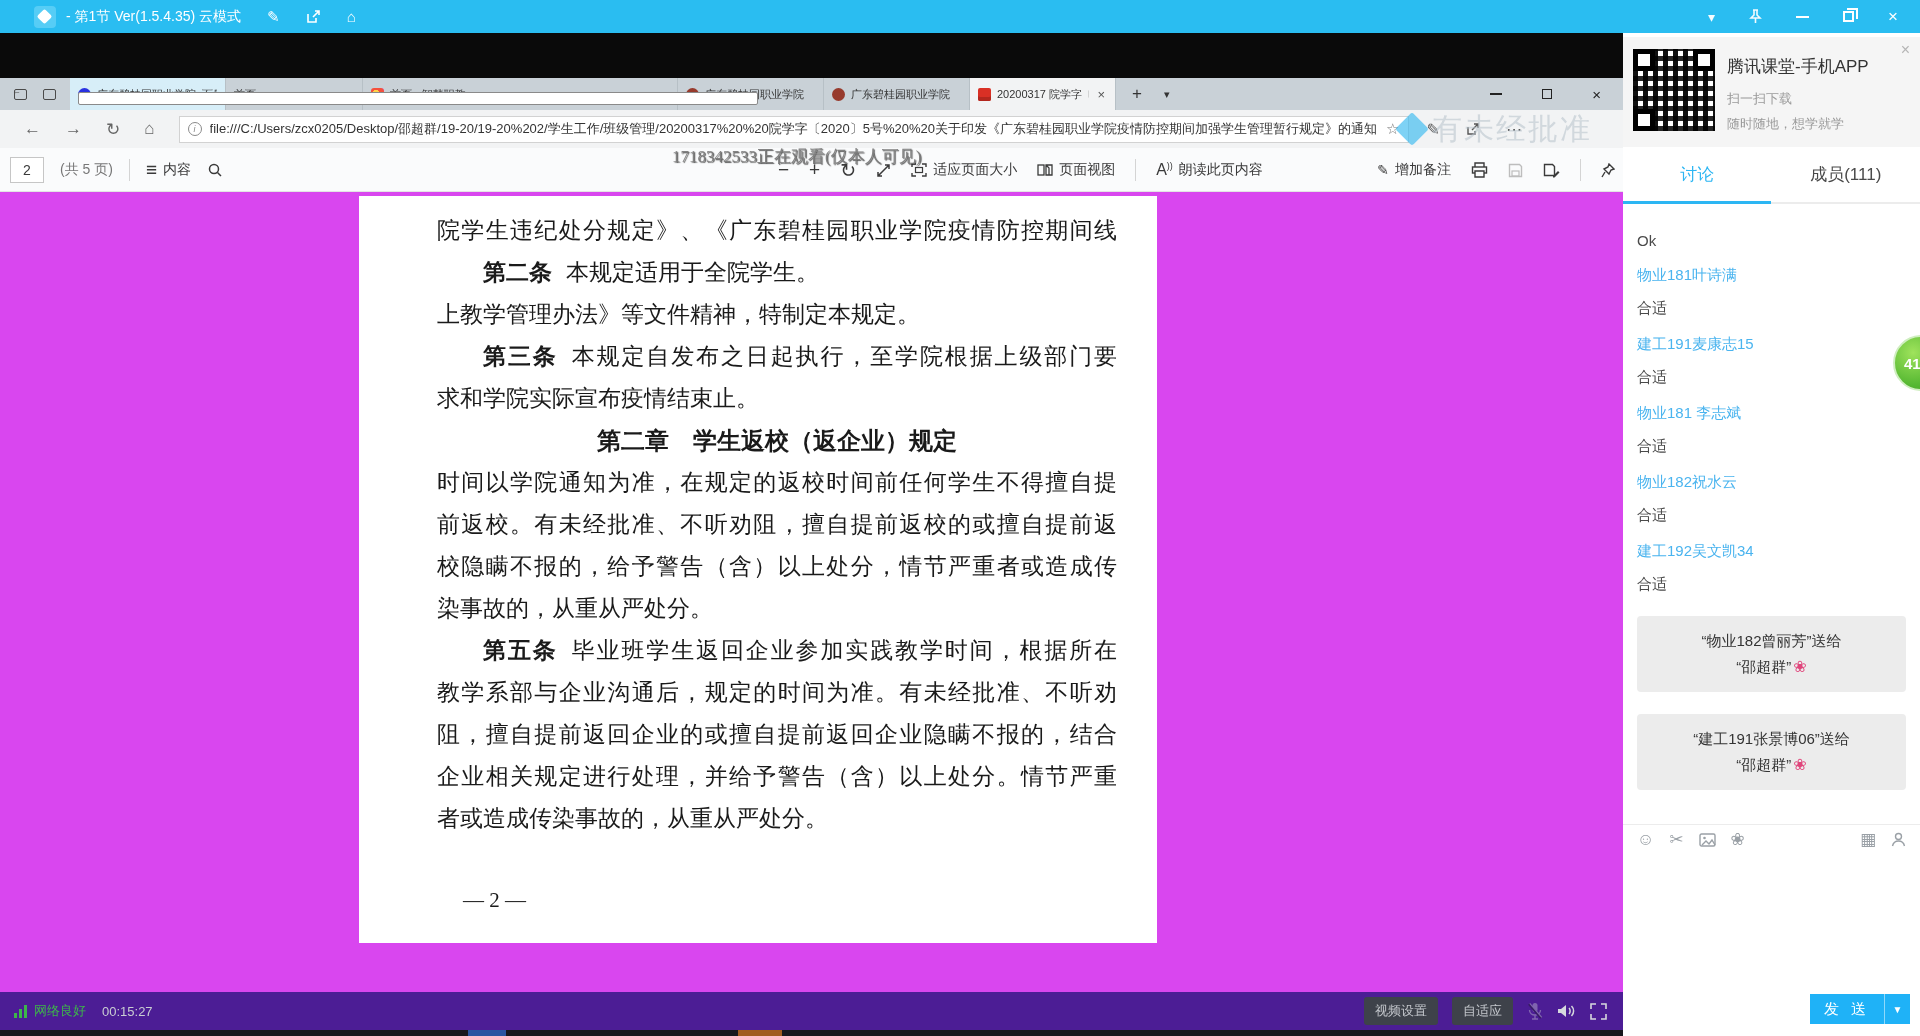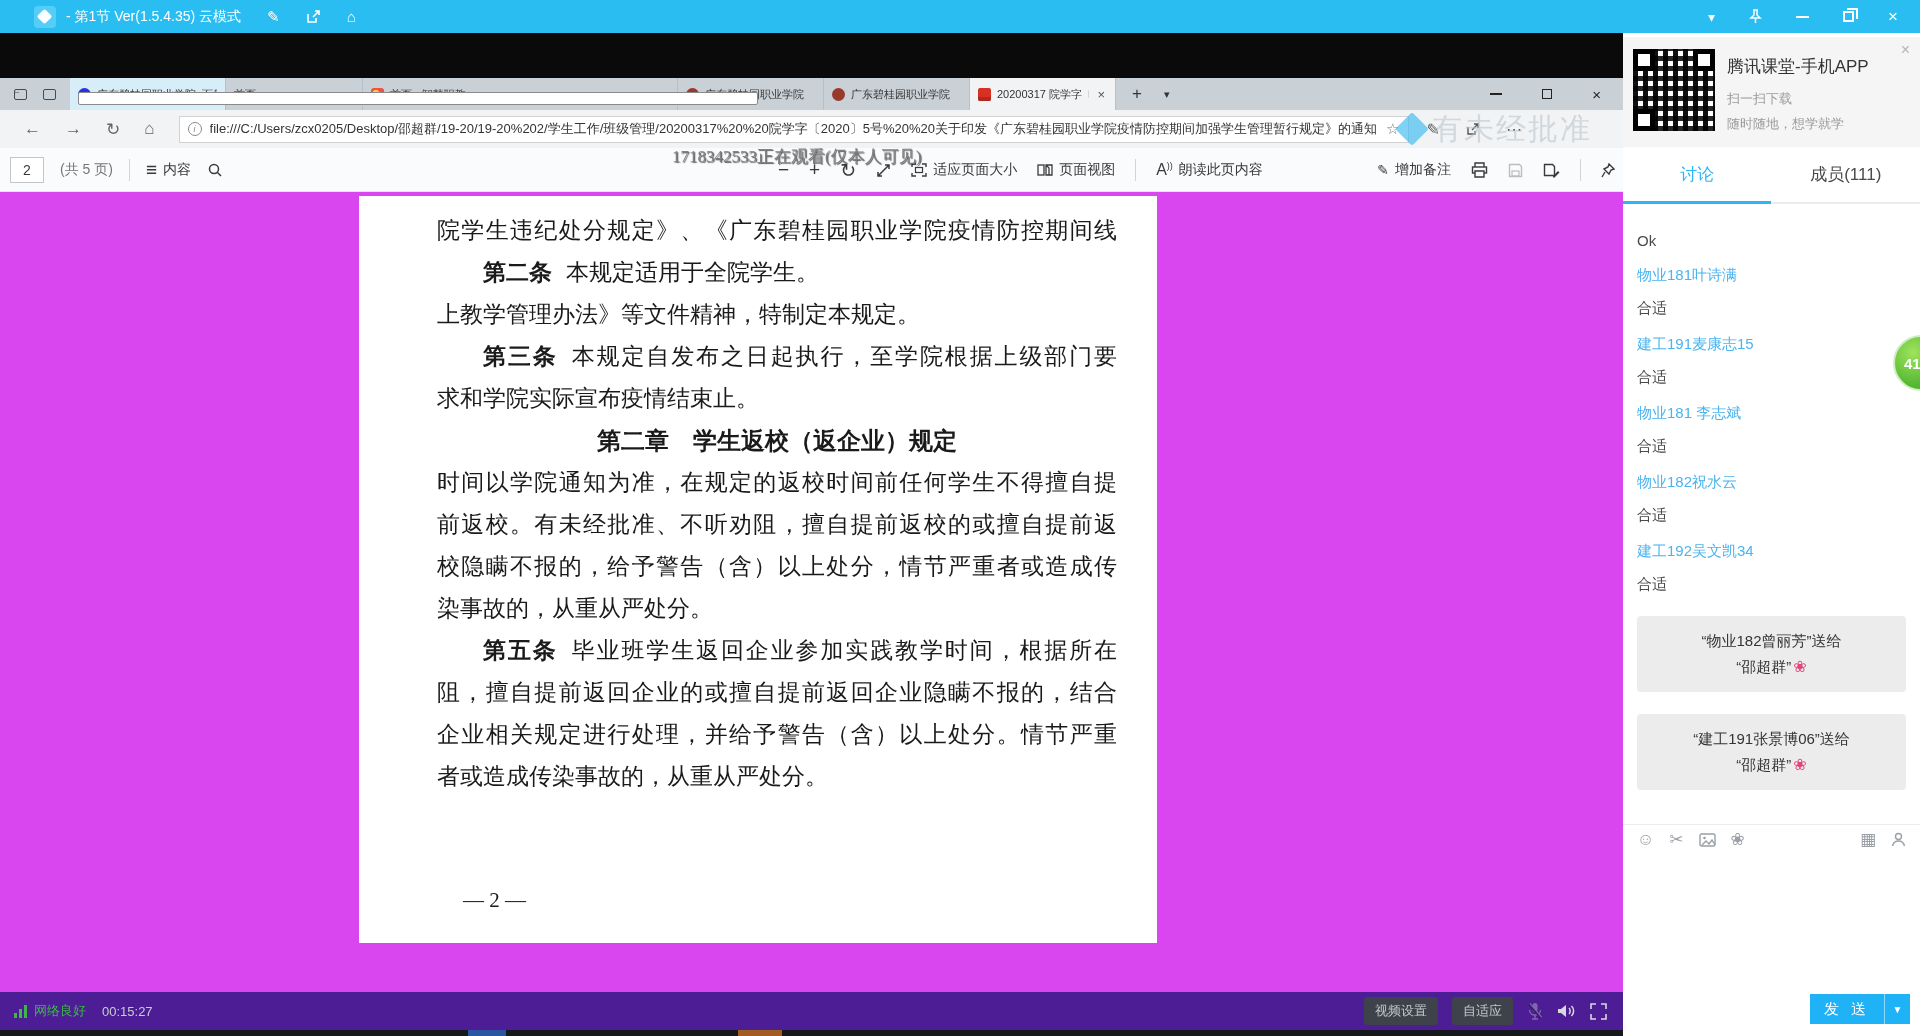--- a/index.html
+++ b/index.html
@@ -372,20 +372,21 @@
             <div class="dl fill"><span>时间以学院通知为准，在规定的返校时间前任何学生不得擅自提</span></div>
 
             <div class="dl fill"><span>前返校。有未经批准、不听劝阻，擅自提前返校的或擅自提前返</span></div>
 
             <div class="dl fill"><span>校隐瞒不报的，给予警告（含）以上处分，情节严重者或造成传</span></div>
 
             <div class="dl"><span>染事故的，从重从严处分。</span></div>
 
             <div class="dl indent fill"><span class="b">第五条</span><span>毕业班学生返回企业参加实践教学时间，根据所在</span></div>
 
+            <div class="dl fill"><span>教学系部与企业沟通后，规定的时间为准。有未经批准、不听劝</span></div>
 
             <div class="dl fill"><span>阻，擅自提前返回企业的或擅自提前返回企业隐瞒不报的，结合</span></div>
 
             <div class="dl fill"><span>企业相关规定进行处理，并给予警告（含）以上处分。情节严重</span></div>
 
             <div class="dl"><span>者或造成传染事故的，从重从严处分。</span></div>
           </div>
         <div class="pagenum">— 2 —</div>
       </div>
     </div>

